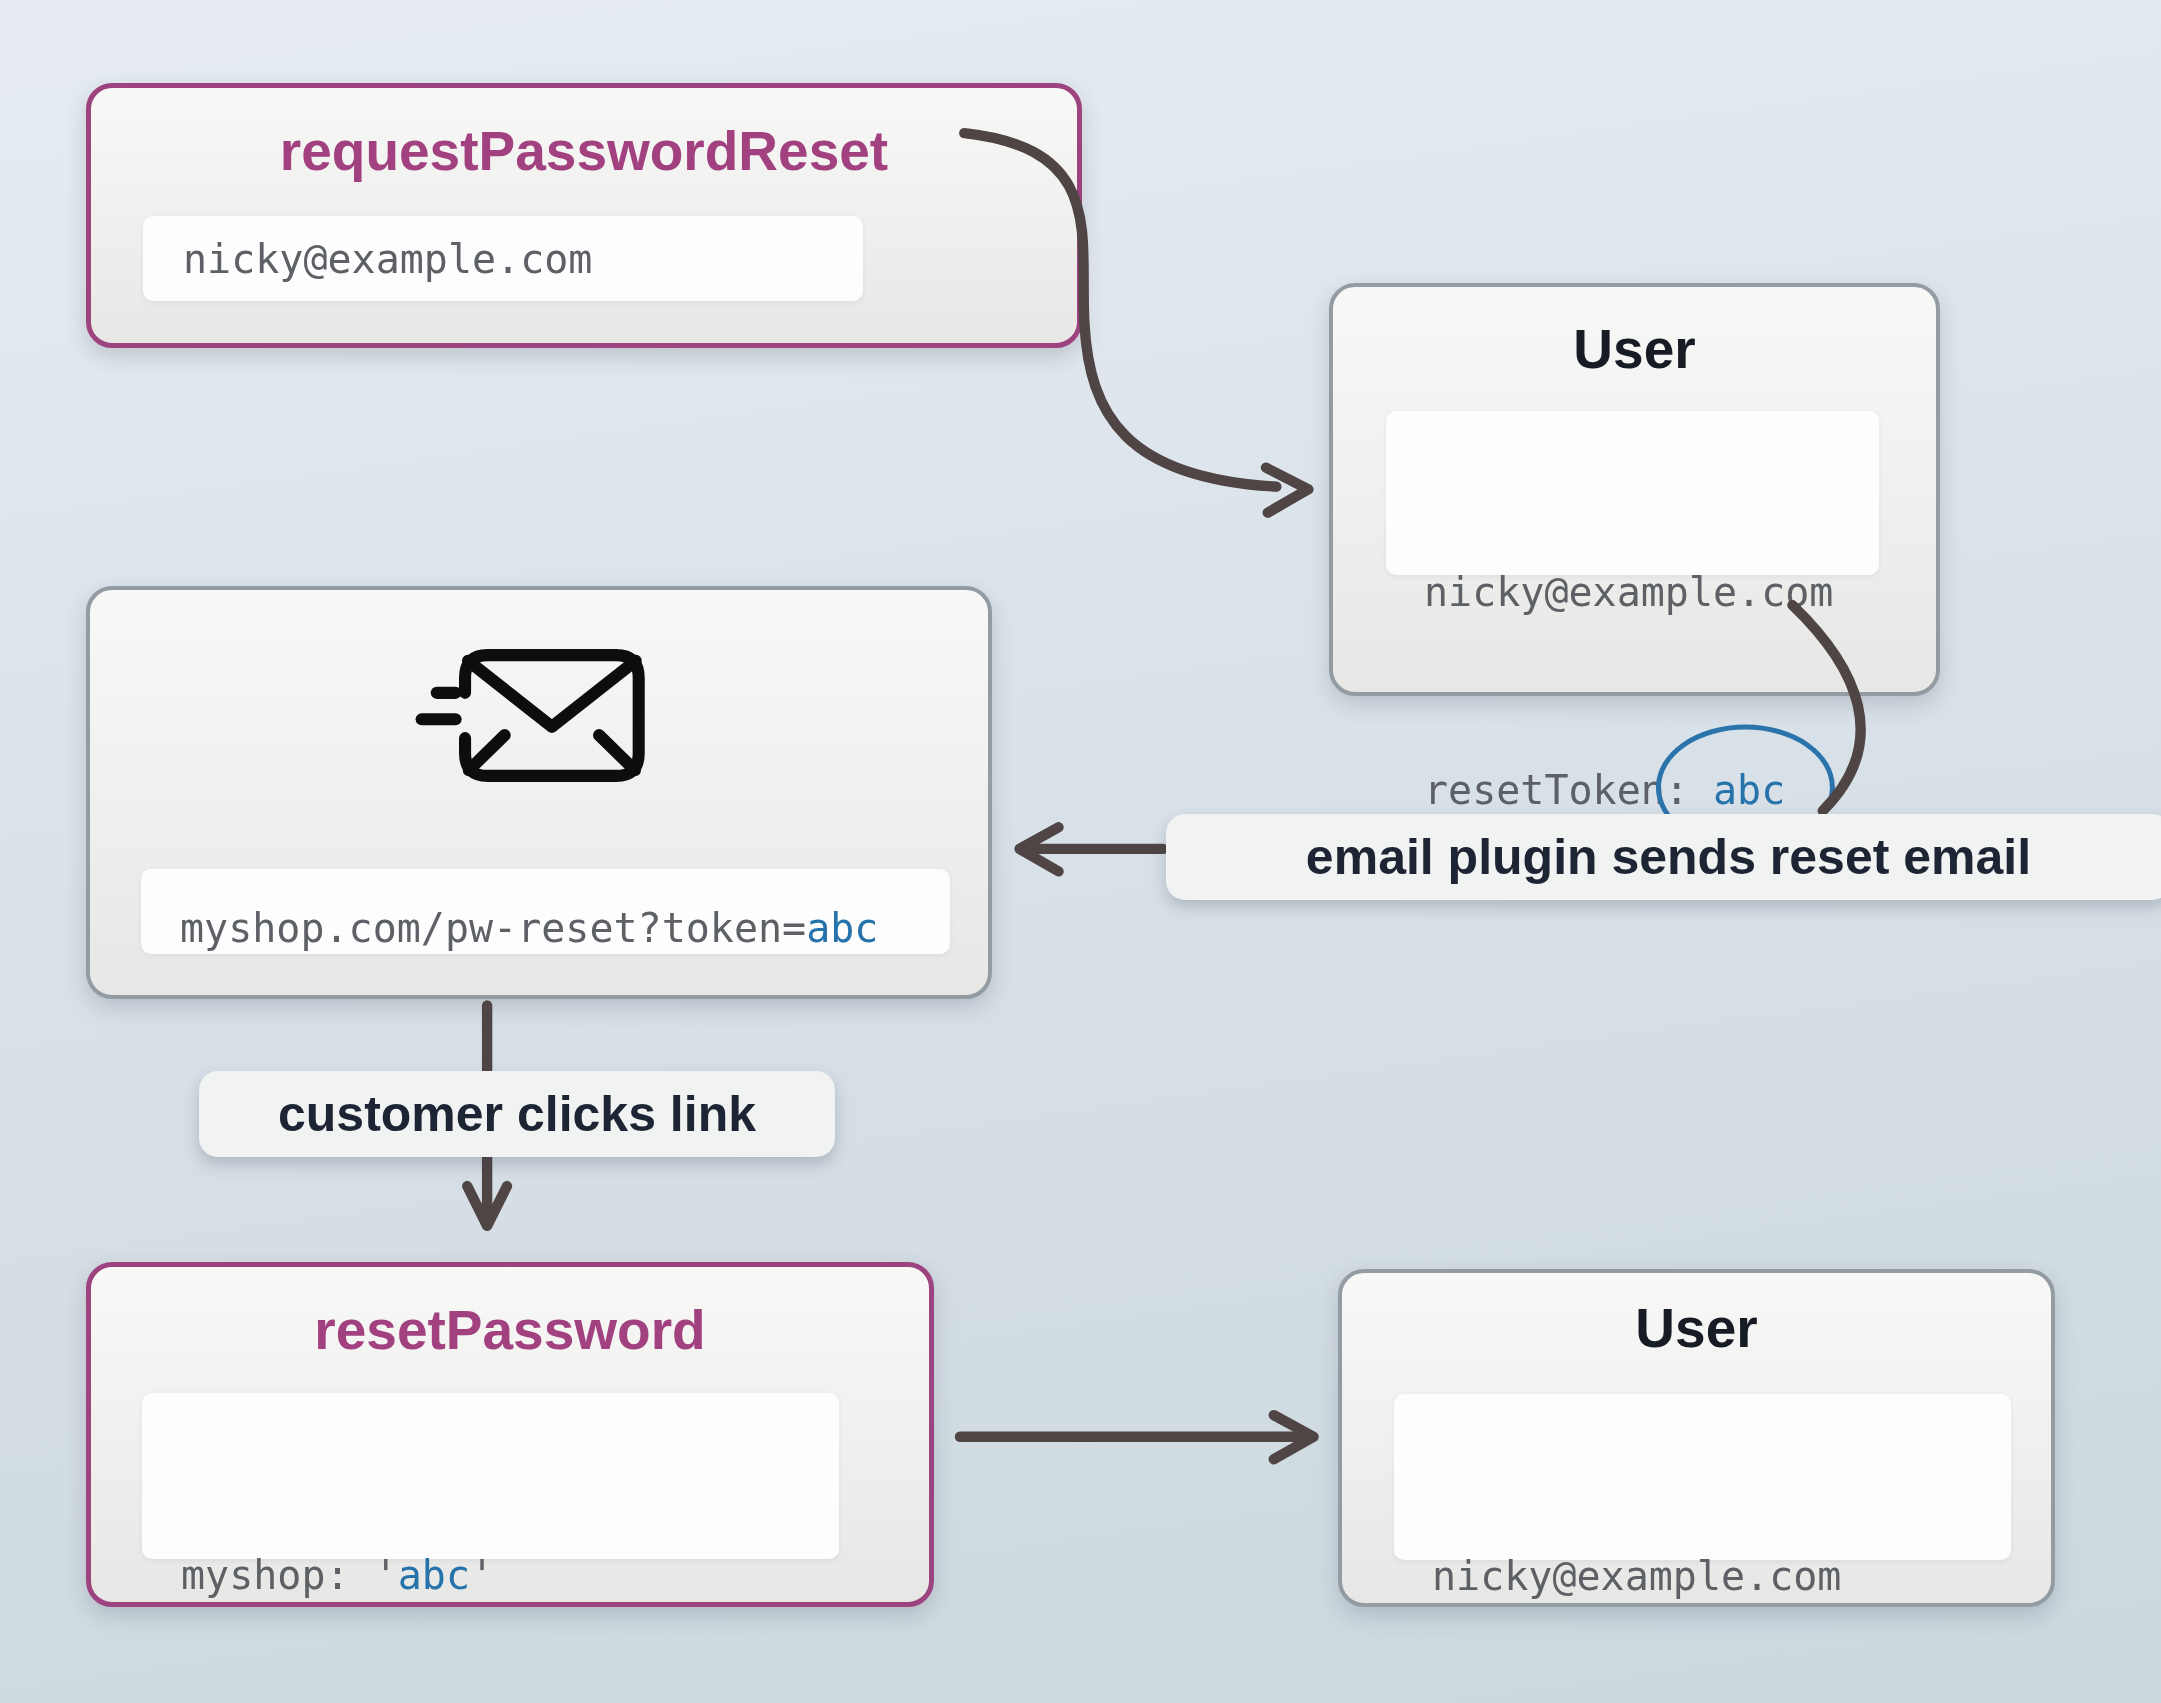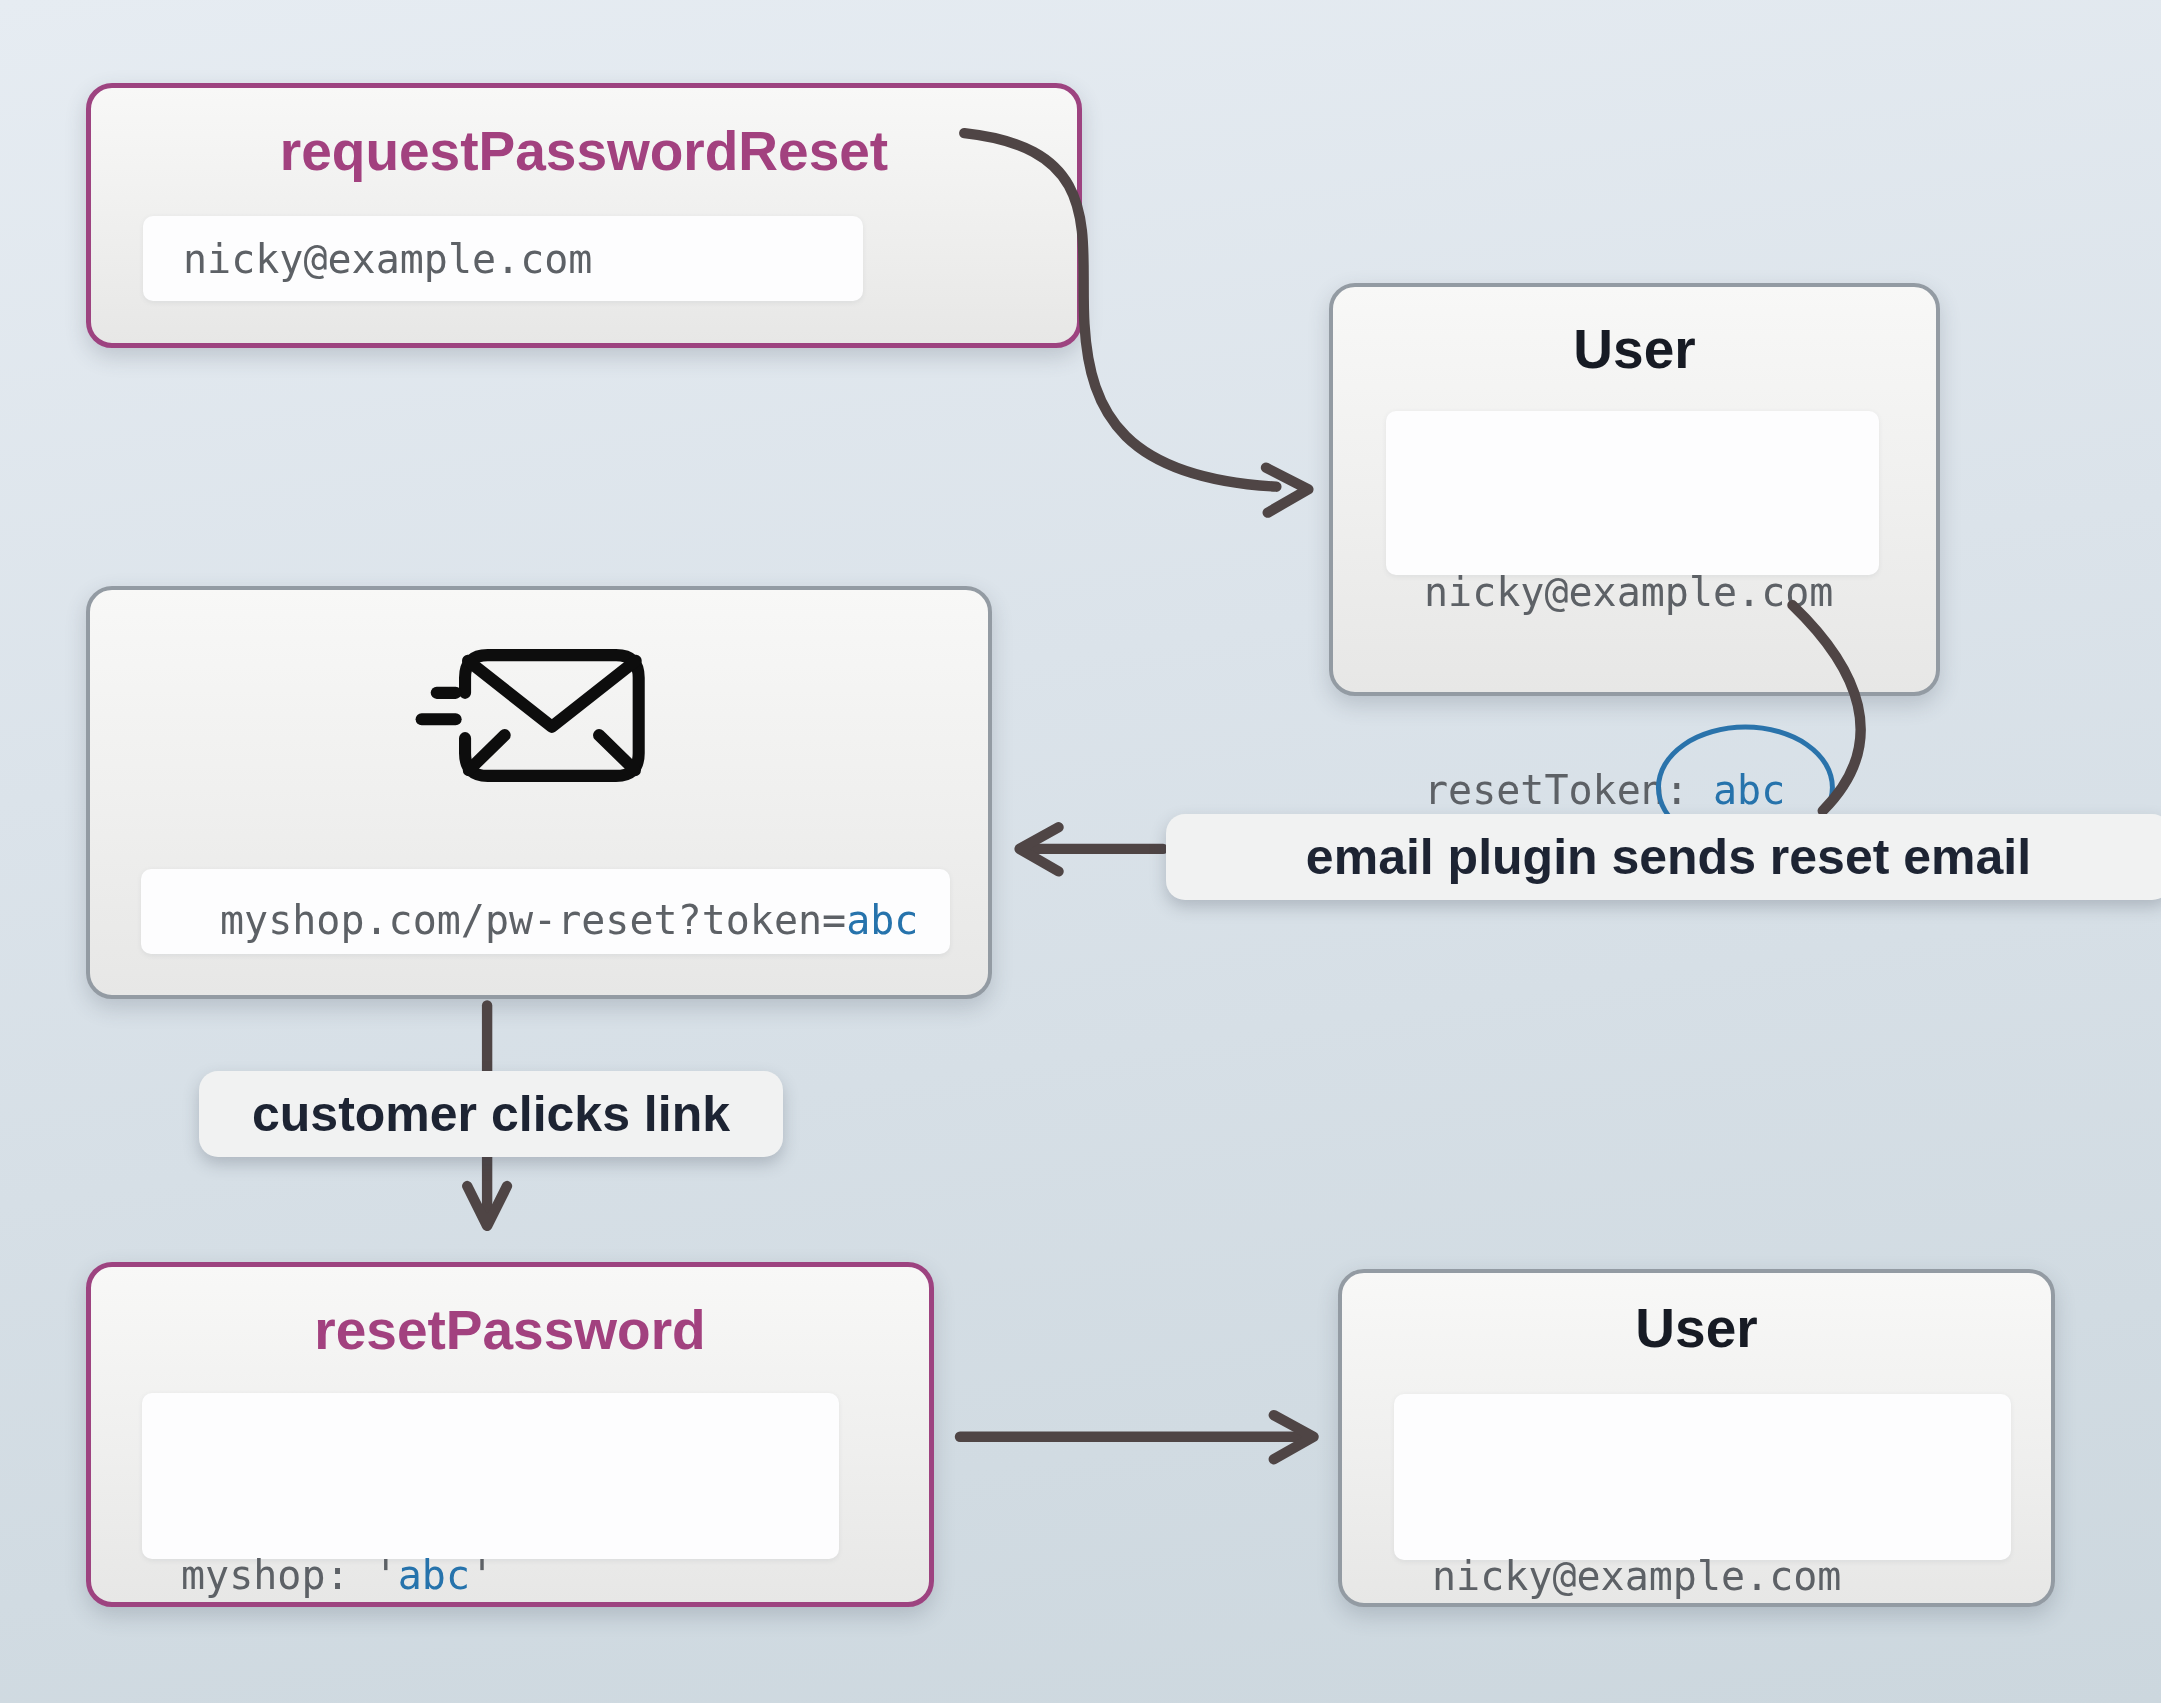--- a/index.html
+++ b/index.html
@@ -85,21 +85,21 @@
       <g stroke="#0d0d0d" stroke-width="3.2" stroke-linecap="round" stroke-linejoin="round">
         <path d="M14 14 V10 Q14 4 20 4 H54 Q60 4 60 10 V30 Q60 36 54 36 H20 Q14 36 14 30 V26"></path>
         <path d="M14.8 5.5 L37 23 L59.2 5.5"></path>
         <path d="M15 34.5 L24.5 25.2"></path>
         <path d="M59 34.5 L49.5 25.2"></path>
         <path d="M6.5 14 H11.5"></path>
         <path d="M2.5 21 H11.5"></path>
       </g>
     </svg>
     <div class="inner" style="left:51px;top:279px;width:809px;height:85px;">
-      <div class="code" style="padding:18px 0 0 39px;margin-left:40px;"><span>myshop.com/pw-reset?token=</span><span class="blue">abc</span></div>
+      <div class="code" style="padding:26px 0 0 39px;"><span>myshop.com/pw-reset?token=</span><span class="blue">abc</span></div>
     </div>
   </div>
 
   <div class="node magenta" style="left:86px;top:1262px;width:848px;height:345px;">
     <div class="node-title magenta" style="margin-top:31px;">resetPassword</div>
     <div class="inner" style="left:51px;top:126px;width:697px;height:166px;">
       <div class="code" style="padding:17.3px 0 0 39px;">
         <div><span>myshop: '</span><span class="blue">abc</span><span>'</span></div>
         
       </div>
@@ -130,16 +130,16 @@
       <path d="M563 1163 L563 1402"></path>
       <path d="M540 1372 L563 1418 L586 1372"></path>
 
       <path d="M1110 1662 L1503 1662"></path>
       <path d="M1473 1637 L1519 1662 L1473 1688"></path>
     </g>
   </svg>
 
   <div class="lbl" style="left:1166px;top:814px;width:1005px;height:86px;">email plugin sends reset email</div>
 
-  <div class="lbl" style="left:199px;top:1071px;width:584px;height:86px;">customer clicks link</div>
+  <div class="lbl" style="left:199px;top:1071px;width:636px;height:86px;">customer clicks link</div>
 
 </div>
 
 
 </body></html>

